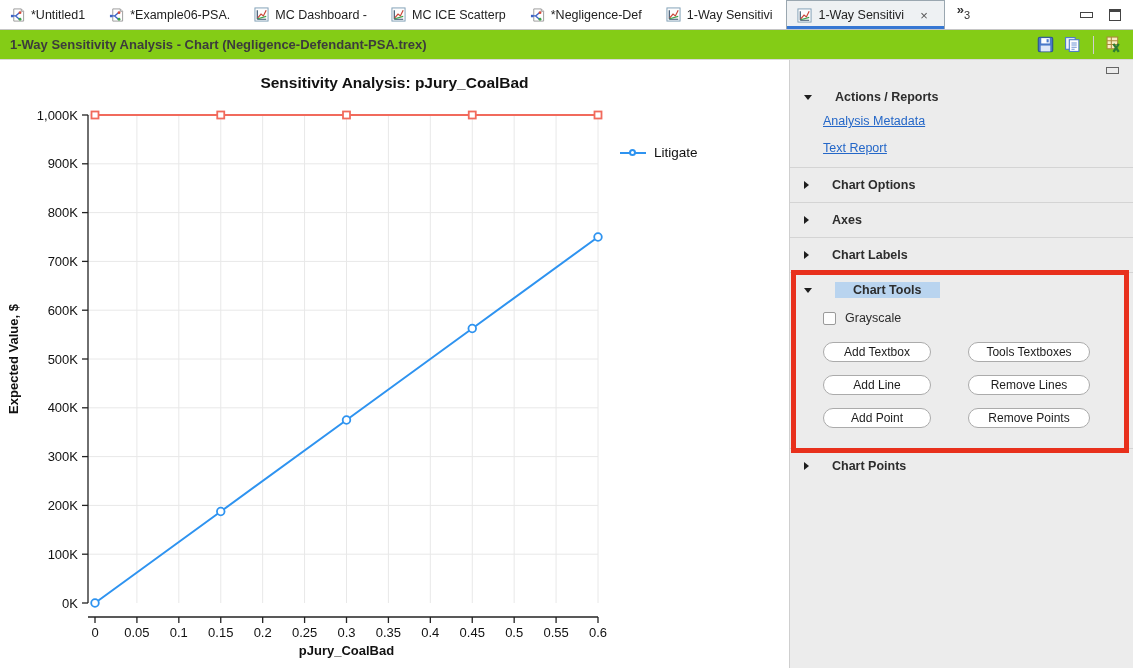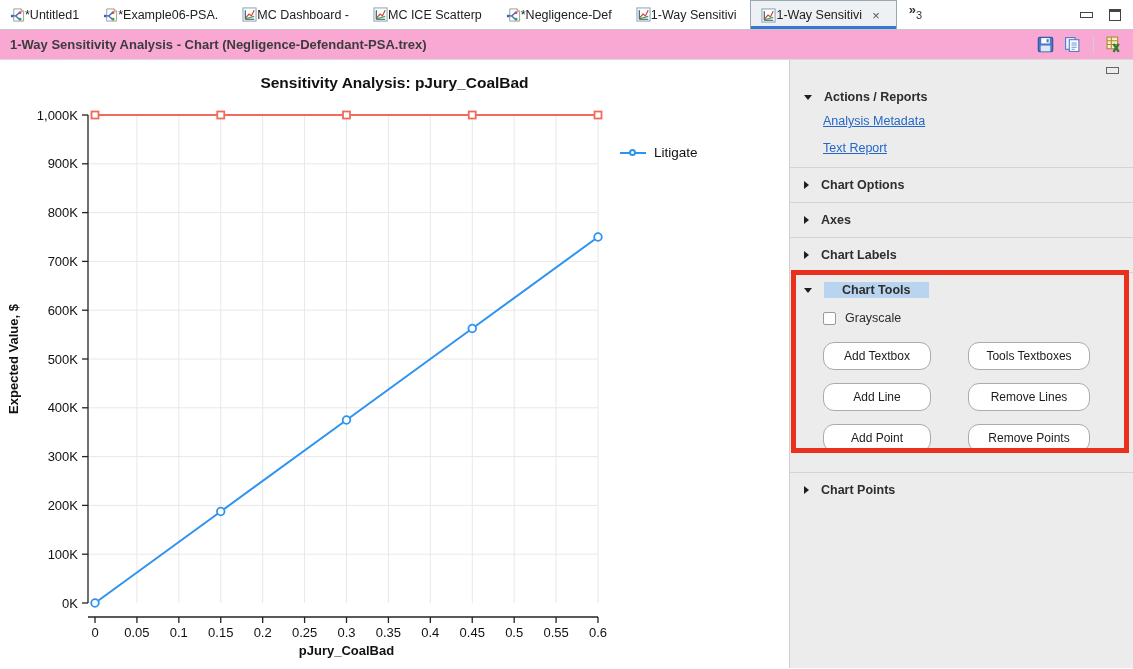--- a/index.html
+++ b/index.html
@@ -1,67 +1,67 @@
 <!DOCTYPE html>
 <html><head>
 <meta charset="utf-8">
 <style>
   * { margin:0; padding:0; box-sizing:border-box; }
   html,body { width:1133px; height:669px; font-family:"Liberation Sans", sans-serif; background:#fff; overflow:hidden; }
 
   
   .tabbar { height:30px; display:flex; align-items:stretch; background:#fff; border-bottom:1px solid #c6c6c6; position:relative; }
-  .tab { display:flex; align-items:center; gap:0; padding:0 14px 0 10px; font-size:12.5px; color:#222; cursor:default; position:relative; white-space:nowrap; }
+  .tab { display:flex; align-items:center; gap:6px; padding:0 14px 0 10px; font-size:12.5px; color:#222; cursor:default; position:relative; white-space:nowrap; }
   .tab .ticon { display:flex; align-items:center; }
   .tab.active { background:#eef1f3; border:1px solid #9aa7b0; border-bottom:none; }
   .tab.active::after { content:""; position:absolute; left:0; right:0; bottom:0; height:3px; background:#3677d3; }
   .tab-close { font-size:13px; color:#555; margin-left:8px; padding:0 2px; cursor:pointer; }
   .tab-overflow { display:flex; align-items:flex-start; padding:3px 8px 0 12px; font-size:11px; color:#333; cursor:pointer; }
   .tab-overflow .chev { font-size:13px; font-weight:bold; line-height:1; }
   .tab-overflow .cnt { font-size:11px; margin-top:6px; }
   .winctrls { margin-left:auto; display:flex; align-items:center; gap:16px; padding-right:12px; }
   .win-min { width:13px; height:6px; border:1.5px solid #444; }
   .win-max { width:12px; height:12px; border:1.5px solid #444; border-top-width:3px; }
 
   
-  .header { height:30px; display:flex; align-items:center; background:#f9a8d4; border-bottom:1px solid #d8d8d8; padding:0 10px; }
+  .header { height:30px; display:flex; align-items:center; background:#84cc16; border-bottom:1px solid #d8d8d8; padding:0 10px; }
   .header-title { font-size:13px; font-weight:bold; color:#3c3c3c; }
   .toolbar { margin-left:auto; display:flex; align-items:center; gap:10px; }
   .toolbar .sep { width:1px; height:18px; background:#d0d0d0; margin:0 2px; }
   .tbtn { display:flex; align-items:center; cursor:pointer; }
 
   
   .main { display:flex; height:608px; }
   .chart-wrap { position:relative; width:790px; height:608px; background:#fff; border-right:1px solid #cfcfcf; }
   .legend { position:absolute; left:620px; top:84px; display:flex; flex-direction:column; gap:9px; }
   .legend-item { display:flex; align-items:flex-start; gap:8px; font-size:13.5px; color:#111; }
   .legend-swatch { position:relative; width:26px; height:10px; flex:0 0 26px; margin-top:4px; }
   .legend-swatch .lline { position:absolute; top:4px; left:0; right:0; height:2px; }
   .legend-swatch .lmark { position:absolute; top:1px; left:9px; width:7px; height:7px; background:#fff; border:2px solid; }
   .legend-swatch .lmark.circle { border-radius:50%; }
   .legend-label { max-width:125px; line-height:1.3; }
 
   
   .panel { position:relative; width:343px; height:608px; background:#ececec; font-size:12.5px; color:#2d2d2d; }
   .panel-collapse { position:absolute; top:7px; right:14px; width:13px; height:7px; border:1.5px solid #666; cursor:pointer; }
   .sections { padding-top:20px; }
-  .sec-head { display:flex; align-items:center; gap:12px; height:34px; padding-left:14px; font-weight:bold; cursor:pointer; }
+  .sec-head { display:flex; align-items:center; gap:23px; height:34px; padding-left:14px; font-weight:bold; cursor:pointer; }
   .sec-head .lbl { color:#2d2d2d; }
   .sec-head .lbl.hl { background:#b9d4ef; padding:1px 18px; }
   .tri-down { width:0; height:0; border-left:4.5px solid transparent; border-right:4.5px solid transparent; border-top:5.5px solid #1e1e1e; }
   .tri-right { width:0; height:0; border-top:4.5px solid transparent; border-bottom:4.5px solid transparent; border-left:5.5px solid #1e1e1e; }
   .divider { height:1px; background:#d4d4d4; }
   .links { padding:0 0 12px 33px; }
   .links a { display:inline-block; color:#2467c8; text-decoration:underline; font-size:12.5px; margin-bottom:13px; cursor:pointer; }
   .links a:last-child { margin-bottom:0; }
   .tools-body { padding:4px 0 20px 33px; }
   .chk-row { display:flex; align-items:center; gap:9px; margin-bottom:17px; }
   .chk { width:13px; height:13px; background:#fdfdfd; border:1px solid #9a9a9a; border-radius:2px; }
   .tools-grid { display:grid; grid-template-columns:108px 122px; column-gap:37px; row-gap:13px; }
-  .tool-btn { height:28px; background:#fff; border:1px solid #ababab; border-radius:11px; font-size:12px; color:#1c1c1c; font-family:"Liberation Sans",sans-serif; cursor:pointer; }
+  .tool-btn { height:20px; background:#fff; border:1px solid #ababab; border-radius:11px; font-size:12px; color:#1c1c1c; font-family:"Liberation Sans",sans-serif; cursor:pointer; }
   .highlight-box { position:absolute; left:1px; width:338px; border:5px solid #e8301c; pointer-events:none; }
 </style>
 </head>
 <body>
 
 <div class="tabbar">
   <div id="tab-strip" style="display:flex;align-items:stretch;">
       <div class="tab">
         <span class="ticon">
           <svg width="15" height="16" viewBox="0 0 16 16">

